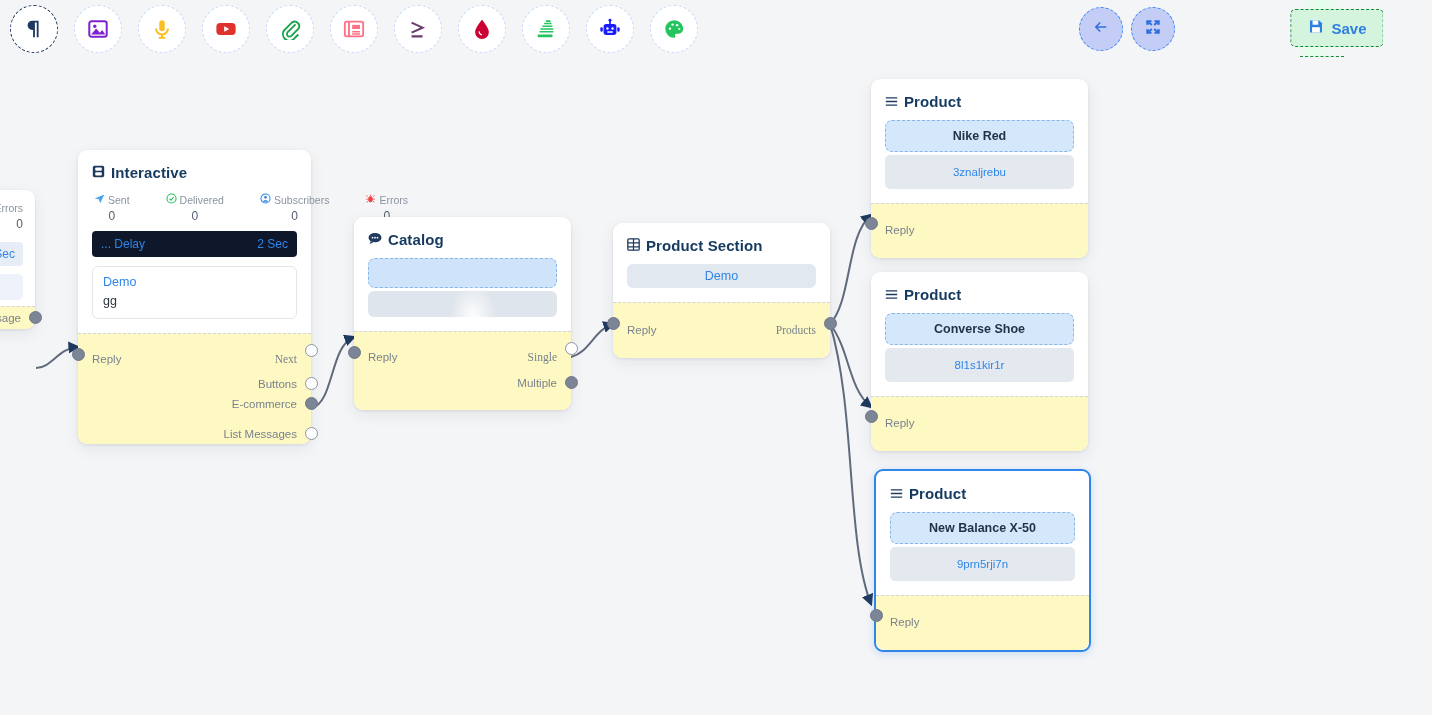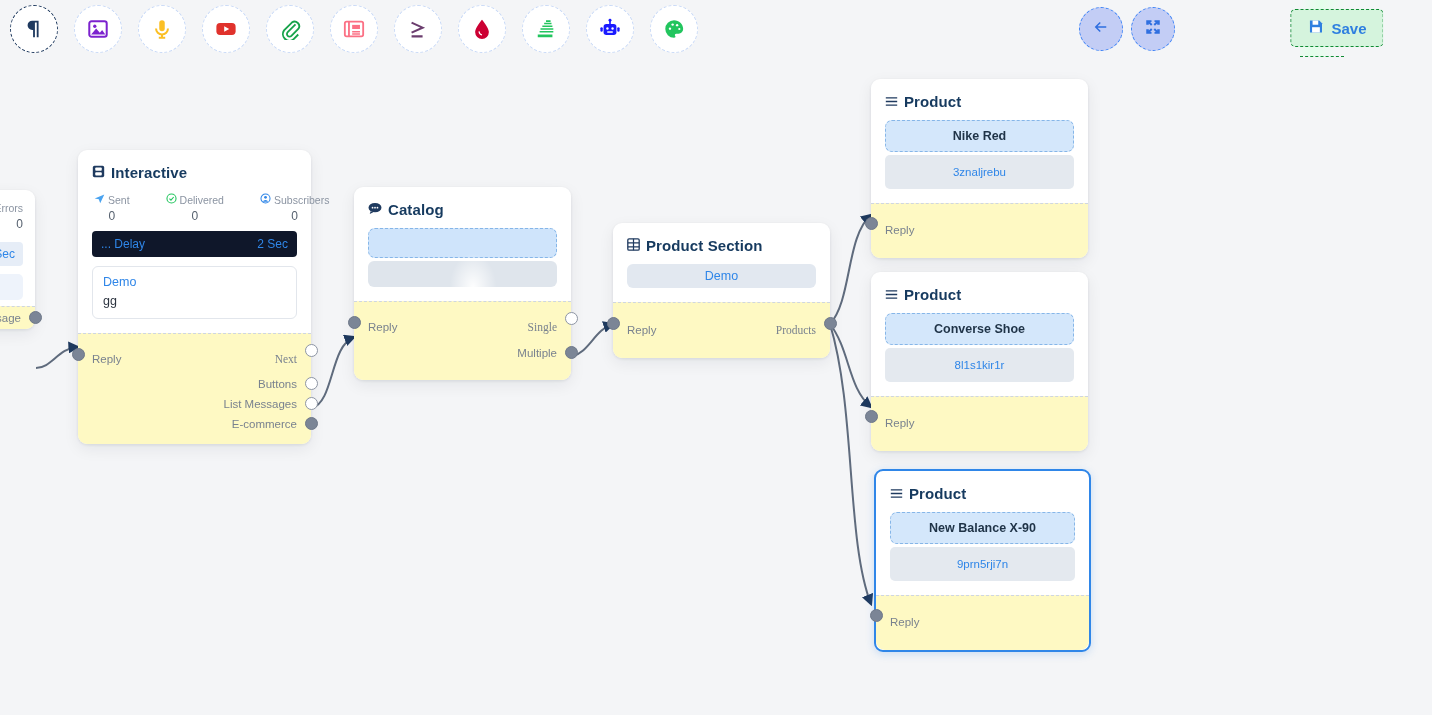--- a/index.html
+++ b/index.html
@@ -249,32 +249,32 @@
       <div class="port-row" style="padding-top:10px;height:30px;">
         <span class="handle filled left" style="top:14px;"></span>
         <span class="port-label">Reply</span>
         <span class="port-label right">Next</span>
         <span class="handle hollow right" style="top:10px;"></span>
       </div>
       <div class="port-row" style="height:20px;justify-content:flex-end;">
         <span class="port-label">Buttons</span>
         <span class="handle hollow right" style="top:3px;"></span>
       </div>
+      <div class="port-row" style="height:20px;justify-content:flex-end;padding-bottom:10px;">
+        <span class="port-label">E-commerce</span>
+        <span class="handle filled right" style="top:3px;"></span>
+      </div>
       <div class="port-row" style="height:20px;justify-content:flex-end;">
         <span class="port-label">List Messages</span>
         <span class="handle hollow right" style="top:3px;"></span>
       </div>
-      <div class="port-row" style="height:20px;justify-content:flex-end;padding-bottom:10px;">
-        <span class="port-label">E-commerce</span>
-        <span class="handle filled right" style="top:3px;"></span>
-      </div>
-    </div>
-  </div>
-
-  <div class="node" id="node-catalog" style="left:354px;top:187px;width:217px;">
+    </div>
+  </div>
+
+  <div class="node" id="node-catalog" style="left:354px;top:217px;width:217px;">
     <div class="node-head">
       <span>
         <svg width="14" height="13" viewBox="0 0 16 14">
           <ellipse cx="8" cy="6" rx="7.4" ry="5.4" fill="#1f3a5f"></ellipse>
           <path d="M3 10 L2 13.4 L6 11.4 Z" fill="#1f3a5f"></path>
           <circle cx="5.2" cy="6" r="1" fill="#fff"></circle>
           <circle cx="8" cy="6" r="1" fill="#fff"></circle>
           <circle cx="10.8" cy="6" r="1" fill="#fff"></circle>
         </svg>
       </span>
@@ -367,21 +367,21 @@
   <div class="node selected" style="left:874px;top:469px;width:217px;">
     <div class="node-head">
       <span>
         <svg width="13" height="11" viewBox="0 0 16 12">
             <path d="M1 1.6 H15 M1 6 H15 M1 10.4 H15" stroke="#1f3a5f" stroke-width="1.7"></path>
           </svg>
       </span>
       <span>Product</span>
     </div>
     <div class="node-body">
-      <div class="prod-name">New Balance X-90</div>
+      <div class="prod-name">New Balance X-50</div>
       <div class="prod-id">9prn5rji7n</div>
     </div>
     <div class="node-foot">
       <div class="port-row" style="padding-top:10px;height:32px;padding-bottom:12px;">
         <span class="handle filled left" style="top:13px;"></span>
         <span class="port-label">Reply</span>
       </div>
     </div>
   </div>
 </div>

